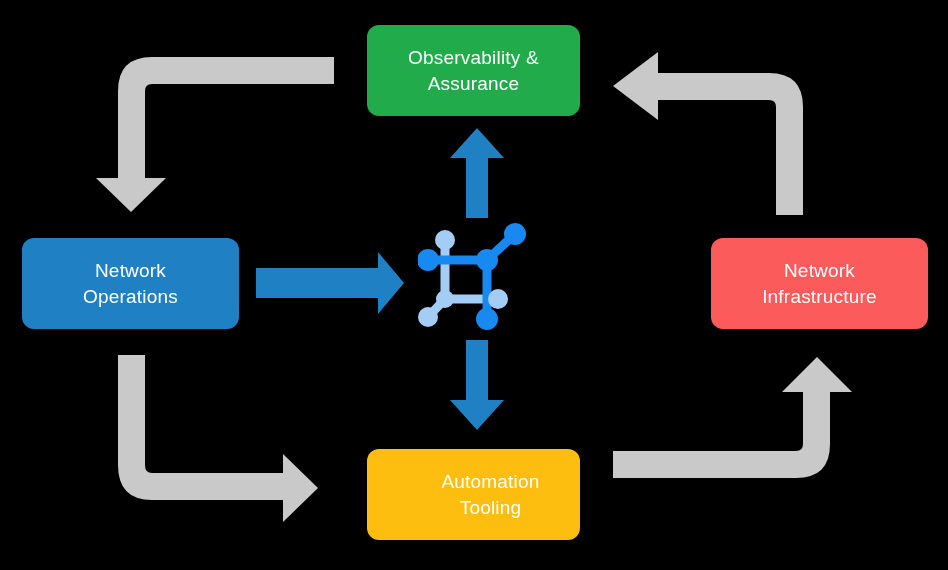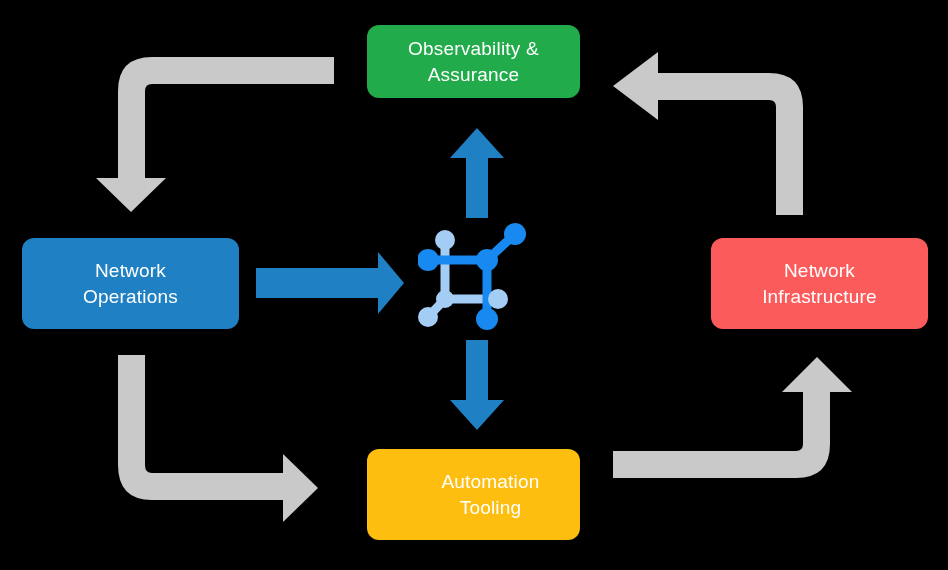--- a/index.html
+++ b/index.html
@@ -28,21 +28,21 @@
     font-weight: 400;
     letter-spacing: 0.2px;
     box-sizing: border-box;
     padding: 6px 10px;
   }
   .node-label {
     white-space: pre-line;
     display: block;
   }
   #box-observability {
-    left: 367px; top: 25px; width: 213px; height: 73px;
+    left: 367px; top: 25px; width: 213px; height: 91px;
   }
   #box-operations {
     left: 22px; top: 238px; width: 217px; height: 91px;
   }
   #box-infrastructure {
     left: 711px; top: 238px; width: 217px; height: 91px;
   }
   #box-automation {
     left: 367px; top: 449px; width: 213px; height: 91px; padding-left: 44px;
   }

